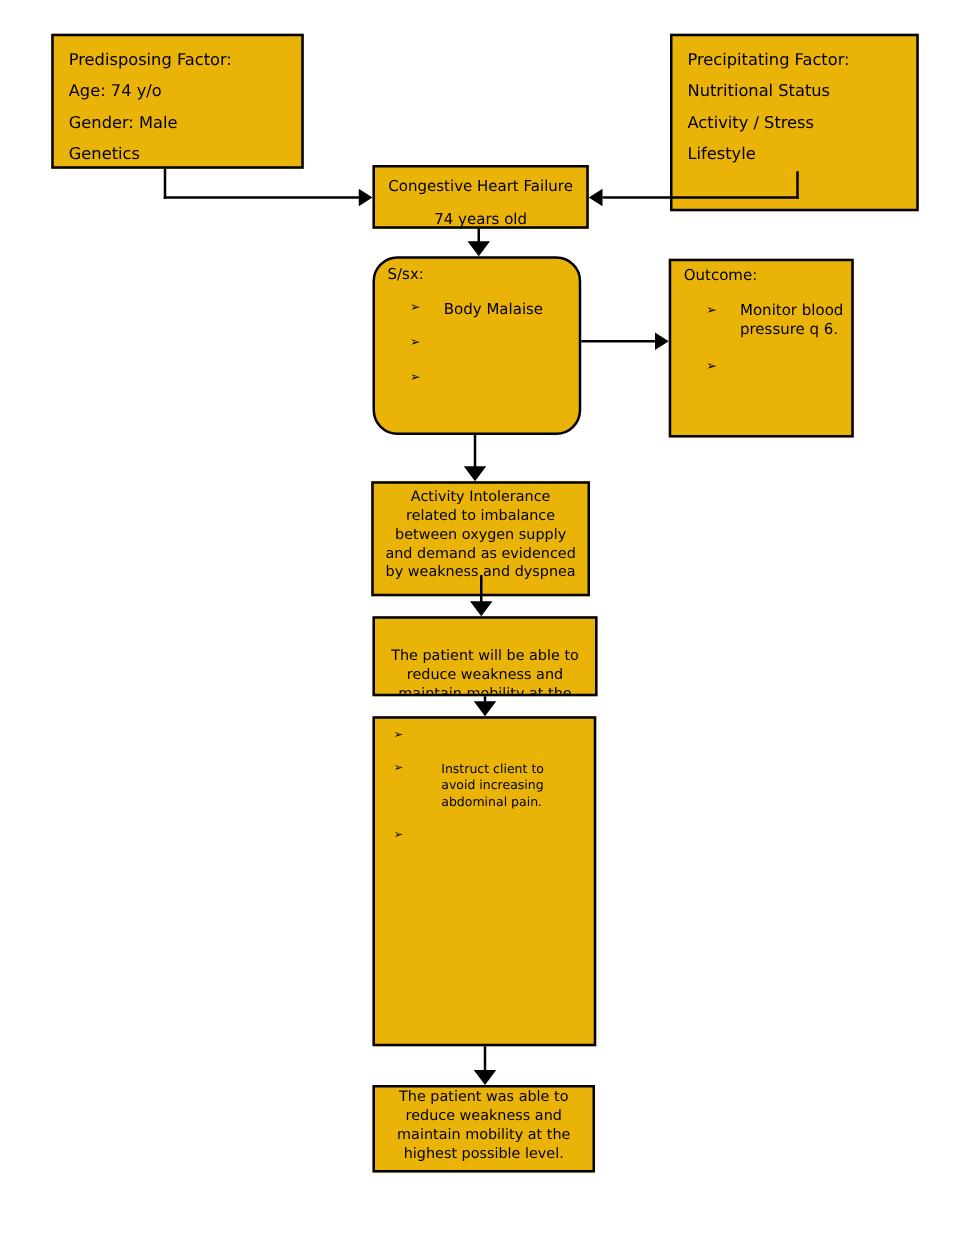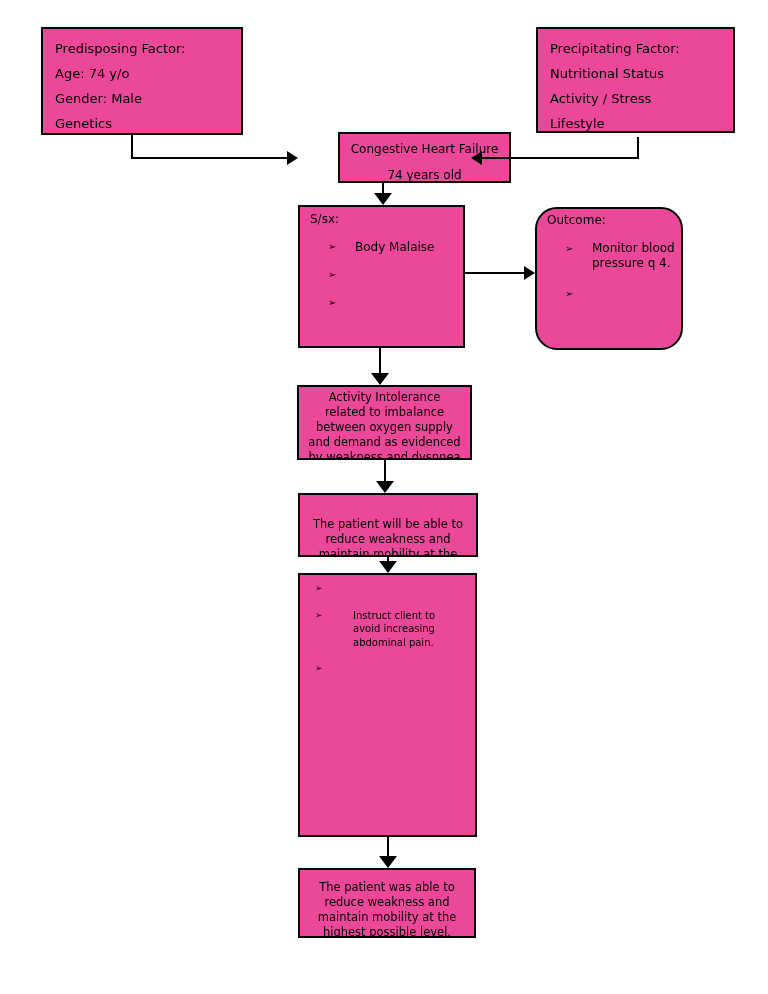--- a/index.html
+++ b/index.html
@@ -2,44 +2,44 @@
 <html><head>
 <meta charset="utf-8">
 <style>
   html,body{margin:0;padding:0;background:#ffffff;}
   .canvas{
     position:relative;width:768px;height:994px;background:#ffffff;
     font-family:"DejaVu Sans","Liberation Sans",sans-serif;color:#000;
     overflow:hidden;
   }
   .box{
-    position:absolute;border:2px solid #000;background:#ec4899;
+    position:absolute;border:2px solid #000;background:#eab308;
     box-sizing:border-box;overflow:hidden;
   }
   .lines{white-space:pre;}
   .centered{text-align:center;}
   
   .factor{font-size:13px;line-height:25px;padding:7px 12px;}
   
   .chf{font-size:12px;line-height:26px;padding-top:2px;}
   
   .bl-box{font-size:12px;line-height:16px;padding:4px 4px 0 10px;}
   .bl-box .box-label{white-space:pre;}
   .brow{display:flex;align-items:flex-start;}
   .bglyph{flex:none;font-size:10px;}
   .btext{flex:1;white-space:pre;}
   .bl-box .brow{margin-top:12px;}
   .bl-box .brow{margin-left:18px;}
   .bl-box .bglyph{width:27px;}
-  .outcome-box{line-height:15.5px;border-radius:22px;}
+  .outcome-box{line-height:15.5px;}
   
   .para{font-size:11.5px;line-height:15px;}
   .diag{padding-top:3px;}
   .goal{padding-top:22px;}
-  .eval{padding-top:10px;}
+  .eval{padding-top:0;}
   
   .interv{font-size:10px;line-height:13.5px;padding:7px 4px 0 15px;}
   .interv .bglyph{width:38px;font-size:9px;}
   .interv .brow + .brow{margin-top:13px;}
   
   .vline,.hline{position:absolute;background:#000;}
   .vline{width:2px;}
   .hline{height:2px;}
   .arr{position:absolute;width:0;height:0;}
   .arr-down{border-left:9px solid transparent;border-right:9px solid transparent;border-top:12px solid #000;}
@@ -51,59 +51,59 @@
 
 <div class="canvas">
 
   <div class="box factor" style="left:41px;top:27px;width:202px;height:108px;">
     <div class="lines">Predisposing Factor:
 Age: 74 y/o
 Gender: Male
 Genetics</div>
   </div>
 
-  <div class="box factor" style="left:536px;top:27px;width:199px;height:106px;">
+  <div class="box factor" style="left:536px;top:27px;width:199px;height:142px;">
     <div class="lines">Precipitating Factor:
 Nutritional Status
 Activity / Stress
 Lifestyle</div>
   </div>
 
-  <div class="box chf centered" style="left:298px;top:132px;width:173px;height:51px;margin-left:40px;">
+  <div class="box chf centered" style="left:298px;top:132px;width:173px;height:51px;">
     <div class="lines">Congestive Heart Failure
 74 years old</div>
   </div>
 
-  <div class="box bl-box" style="left:298px;top:205px;width:167px;height:143px;">
+  <div class="box bl-box" style="left:298px;top:205px;width:167px;height:143px;border-radius:20px;">
     <div class="box-label">S/sx:</div>
     <div class="brow">
       <span class="bglyph">➢</span>
       <span class="btext">Body Malaise</span>
     </div>
     <div class="brow">
       <span class="bglyph">➢</span>
     </div>
     <div class="brow">
       <span class="bglyph">➢</span>
     </div>
   </div>
 
   <div class="box bl-box outcome-box" style="left:535px;top:207px;width:148px;height:143px;">
     <div class="box-label">Outcome:</div>
     <div class="brow">
       <span class="bglyph">➢</span>
       <span class="btext">Monitor blood
-pressure q 4.</span>
+pressure q 6.</span>
     </div>
     <div class="brow" style="margin-top:14px;">
       <span class="bglyph">➢</span>
     </div>
   </div>
 
-  <div class="box para diag centered" style="left:297px;top:385px;width:175px;height:75px;">
+  <div class="box para diag centered" style="left:297px;top:385px;width:175px;height:92px;">
     <div class="lines">Activity Intolerance
 related to imbalance
 between oxygen supply
 and demand as evidenced
 by weakness and dyspnea</div>
   </div>
 
   <div class="box para goal centered" style="left:298px;top:493px;width:180px;height:64px;">
     <div class="lines">The patient will be able to
 reduce weakness and

